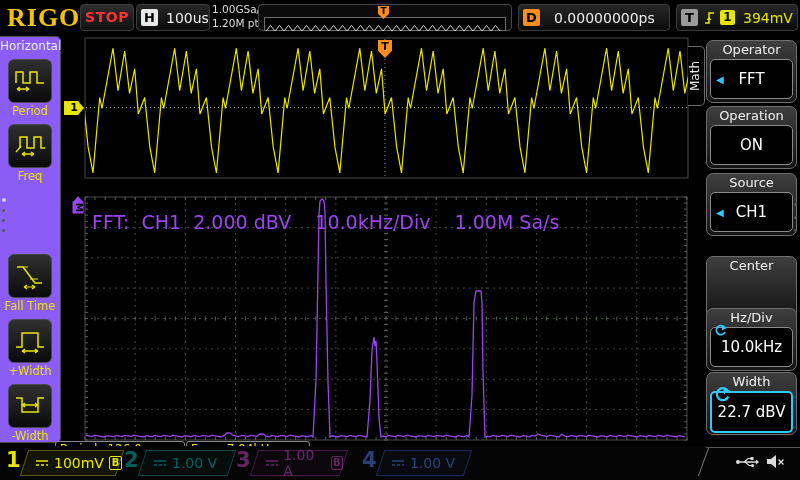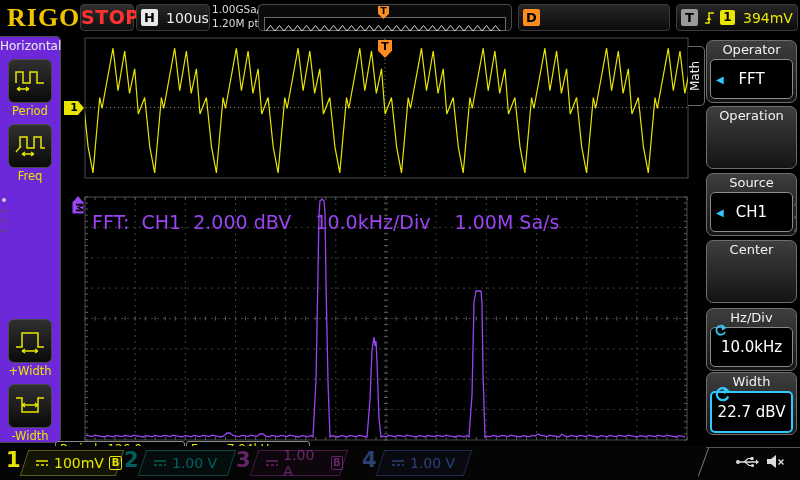--- a/index.html
+++ b/index.html
@@ -4,21 +4,21 @@
 <style>
   html,body{margin:0;padding:0;background:#000;}
   #screen{position:relative;width:800px;height:480px;background:#000;overflow:hidden;
           font-family:"DejaVu Sans",sans-serif;color:#fff;}
   
   #top-bar{position:absolute;left:0;top:0;width:800px;height:34px;background:#000;}
   #logo{position:absolute;left:7px;top:3px;font-family:"Liberation Serif",serif;
         font-weight:bold;font-size:26px;color:#f0c400;letter-spacing:1px;}
   #stop-btn{position:absolute;left:80px;top:4px;width:52px;height:25px;border-radius:4px;
         background:linear-gradient(#2e2e2e,#101010);border:1px solid #3c3c3c;
-        color:#ff3232;font-weight:bold;font-size:19px;text-align:center;line-height:25px;letter-spacing:.5px;}
+        color:#ff3232;font-weight:bold;font-size:14px;text-align:center;line-height:25px;letter-spacing:.5px;}
   #h-box{position:absolute;left:136px;top:4px;width:72px;height:25px;border-radius:4px;
         background:linear-gradient(#262626,#0c0c0c);border:1px solid #3c3c3c;display:flex;align-items:center;}
   .badge-white{display:inline-block;background:#e8e8e8;color:#000;font-weight:bold;font-size:13px;
         width:17px;height:17px;line-height:17px;text-align:center;border-radius:2px;margin-left:4px;}
   .h-val{font-size:14px;color:#eee;margin-left:8px;}
   #acq{position:absolute;left:212px;top:2px;font-size:10.5px;color:#ddd;line-height:14px;}
   #preview{position:absolute;left:258px;top:4px;width:252px;height:25px;border-radius:4px;
         background:#0b0b0b;border:1px solid #484848;}
   #preview-inner{position:absolute;left:5px;top:12px;width:240px;height:12px;background:#000;
         border:1px solid #6a6a6a;}
@@ -31,21 +31,21 @@
         width:17px;height:17px;line-height:17px;text-align:center;border-radius:2px;margin-left:4px;}
   .d-val{font-size:14px;color:#eee;margin-left:14px;}
   #t-box{position:absolute;left:676px;top:4px;width:120px;height:25px;border-radius:4px;
         background:linear-gradient(#262626,#0c0c0c);border:1px solid #3c3c3c;display:flex;align-items:center;}
   .badge-gray{display:inline-block;background:#9a9a9a;color:#000;font-weight:bold;font-size:13px;
         width:17px;height:17px;line-height:17px;text-align:center;border-radius:2px;margin-left:4px;}
   .badge-yellow{display:inline-block;background:#e8e600;color:#000;font-weight:bold;font-size:12px;
         width:15px;height:15px;line-height:15px;text-align:center;border-radius:2px;margin-left:4px;}
   .t-val{font-size:14px;color:#e8e600;margin-left:8px;}
   
-  #left-panel{position:absolute;left:0;top:36px;width:61px;height:407px;background:#6d28d9;
+  #left-panel{position:absolute;left:0;top:36px;width:61px;height:407px;background:#8b5cf6;
         border:1px solid #4a4a4a;border-left:none;border-radius:0 5px 5px 0;box-sizing:border-box;}
   #left-title{position:absolute;left:0;top:2px;width:100%;text-align:center;font-size:12px;color:#eee;}
   .lm-item{position:absolute;left:0;width:100%;text-align:center;}
   .lm-btn{margin:0 auto;width:42px;height:42px;border-radius:6px;border:1px solid #4a4a4a;
         background:linear-gradient(#303030,#0a0a0a);display:flex;align-items:center;justify-content:center;}
   .lm-label{margin-top:1px;font-size:11.5px;color:#e8e600;}
   .page-dots{position:absolute;display:flex;flex-direction:column;gap:7px;}
   .dot{width:3px;height:3px;border-radius:50%;background:#555;}
   .dot.on{background:#ccc;width:4px;height:4px;}
   
@@ -111,20 +111,21 @@
     <div id="preview">
       <div id="preview-inner">
         <svg id="preview-svg" width="238" height="10">
             <path d="M1 8 L5.5 2.5 L10 8 L14.5 2.5 L19 8 L23.5 2.5 L28 8 L32.5 2.5 L37 8 L41.5 2.5 L46 8 L50.5 2.5 L55 8 L59.5 2.5 L64 8 L68.5 2.5 L73 8 L77.5 2.5 L82 8 L86.5 2.5 L91 8 L95.5 2.5 L100 8 L104.5 2.5 L109 8 L113.5 2.5 L118 8 L122.5 2.5 L127 8 L131.5 2.5 L136 8 L140.5 2.5 L145 8 L149.5 2.5 L154 8 L158.5 2.5 L163 8 L167.5 2.5 L172 8 L176.5 2.5 L181 8 L185.5 2.5 L190 8 L194.5 2.5 L199 8 L203.5 2.5 L208 8 L212.5 2.5 L217 8 L221.5 2.5 L226 8 L230.5 2.5 L235 8" fill="none" stroke="#d8d8d8" stroke-width="1"></path>
           </svg>
       </div>
       <div id="preview-trig">T</div>
     </div>
     <div id="d-box">
       <span class="badge-orange">D</span>
+      <span class="d-val">0.00000000ps</span>
     </div>
     <div id="t-box">
       <span class="badge-gray">T</span>
       <svg width="13" height="17" style="margin-left:5px">
         <path d="M2 14 H6 V4 H11" fill="none" stroke="#e8e600" stroke-width="1.5"></path>
         <path d="M6 8 L3.5 11 L8.5 11 Z" fill="#e8e600"></path>
       </svg>
       <span class="badge-yellow">1</span>
       <span class="t-val">394mV</span>
     </div>
@@ -143,20 +144,30 @@
       <div class="lm-label">Freq</div>
     </div>
     <div class="lm-item" style="top:22px">
       <div class="lm-btn">
           <svg width="32" height="28">
         <path d="M2 16 V5 H9 V16 H16 V5 H23 V16 H30" fill="none" stroke="#e8e600" stroke-width="1.5"></path>
         <path d="M3 22 H15 M3 22 l3 -2 M3 22 l3 2 M15 22 l-3 -2 M15 22 l-3 2" stroke="#e8e600" stroke-width="1.3" fill="none"></path>
       </svg>
         </div>
       <div class="lm-label">Period</div>
+    </div>
+    <div class="lm-item" style="top:217px">
+      <div class="lm-btn">
+          <svg width="32" height="28">
+        <path d="M3 5 H9 L21 21 H28" fill="none" stroke="#e8e600" stroke-width="1.5"></path>
+        <path d="M16 17 H24 M9 5 H14" stroke="#e8e600" stroke-width="1"></path>
+        <path d="M10 25 H21 M10 25 l3 -2 M10 25 l3 2 M21 25 l-3 -2 M21 25 l-3 2" stroke="#e8e600" stroke-width="1.2" fill="none"></path>
+      </svg>
+        </div>
+      <div class="lm-label">Fall Time</div>
     </div>
     <div class="lm-item" style="top:347px">
       <div class="lm-btn">
           <svg width="32" height="28">
         <path d="M2 6 H8 V20 H24 V6 H30" fill="none" stroke="#e8e600" stroke-width="1.5"></path>
         <path d="M8 13 H24 M8 13 l3 -2 M8 13 l3 2 M24 13 l-3 -2 M24 13 l-3 2" stroke="#e8e600" stroke-width="1.3" fill="none"></path>
       </svg>
         </div>
       <div class="lm-label">-Width</div>
     </div>
@@ -213,29 +224,32 @@
 
   <div class="menu-item" style="top:40px">
     <div class="mi-label">Operator</div>
     <div class="mi-value">
         <span class="mi-arrow">◀</span>
       <span>FFT</span>
       </div>
   </div>
   <div class="menu-item" style="top:106px">
     <div class="mi-label">Operation</div>
+    <div class="mi-value">
+        <span>ON</span>
+      </div>
   </div>
   <div class="menu-item" style="top:173px">
     <div class="mi-label">Source</div>
     <div class="mi-value">
         <span class="mi-arrow">◀</span>
       <span>CH1</span>
       </div>
   </div>
-  <div class="menu-item" style="top:240px">
+  <div class="menu-item" style="top:256px">
     <div class="mi-label">Center</div>
   </div>
   <div class="menu-item" style="top:308px">
     <div class="mi-label">Hz/Div</div>
     <div class="mi-value">
       <svg class="mi-knob" width="13" height="13">
         <path d="M10.5 3.5 A4.5 4.5 0 1 0 11 8" fill="none" stroke="#2fc8ff" stroke-width="1.8"></path>
         <path d="M7.5 1 L12.5 4 L8 6.5 Z" fill="#2fc8ff"></path>
         </svg>
       <span>10.0kHz</span>

